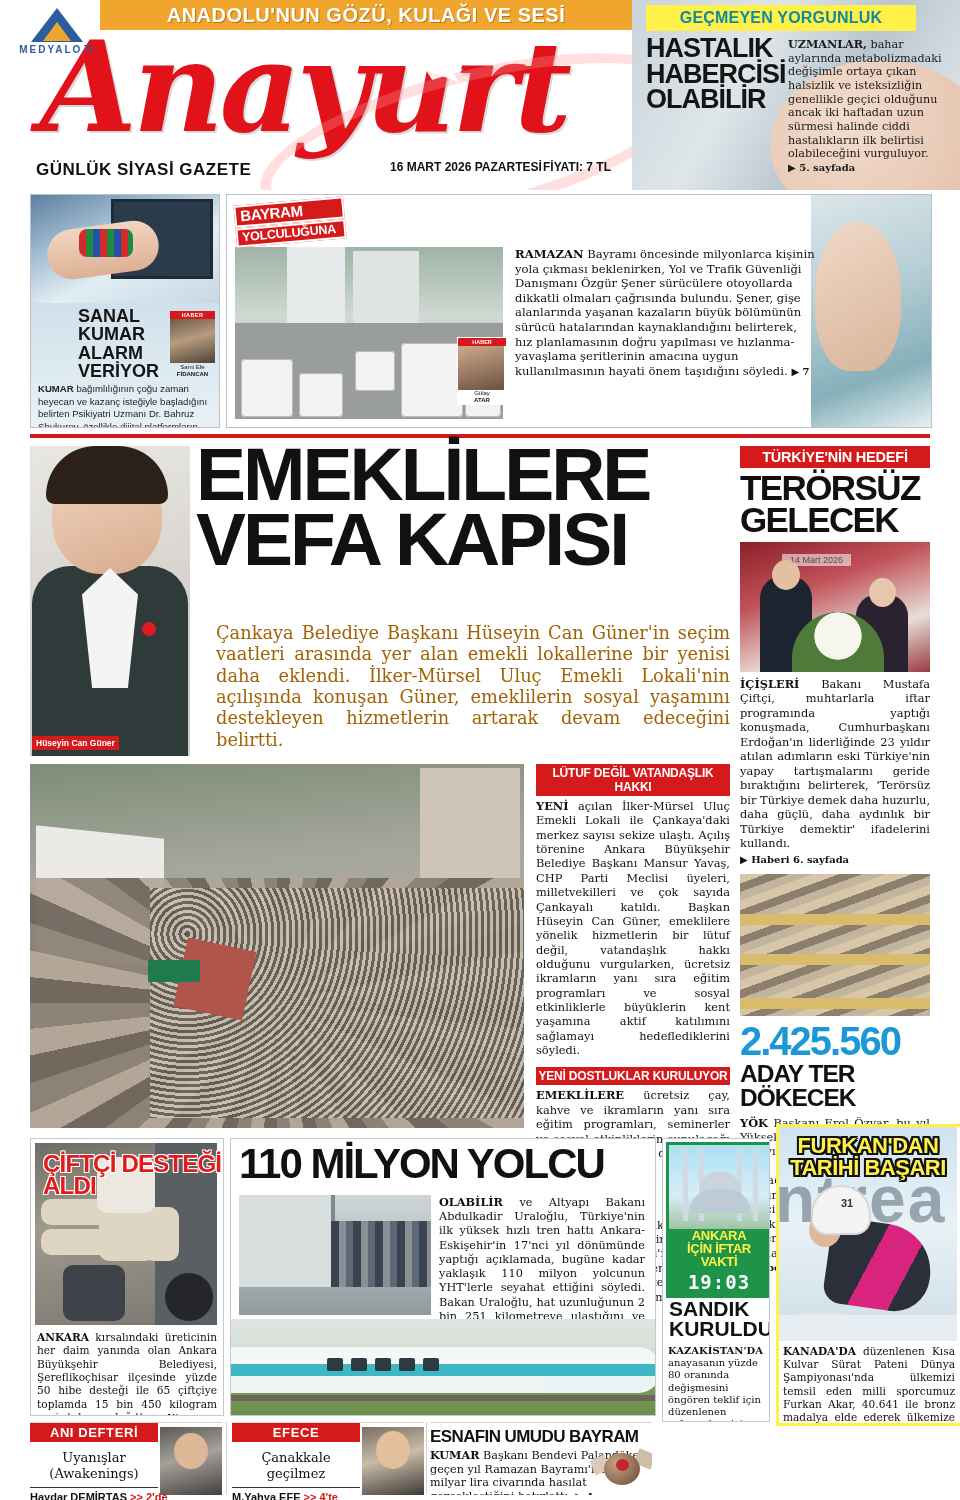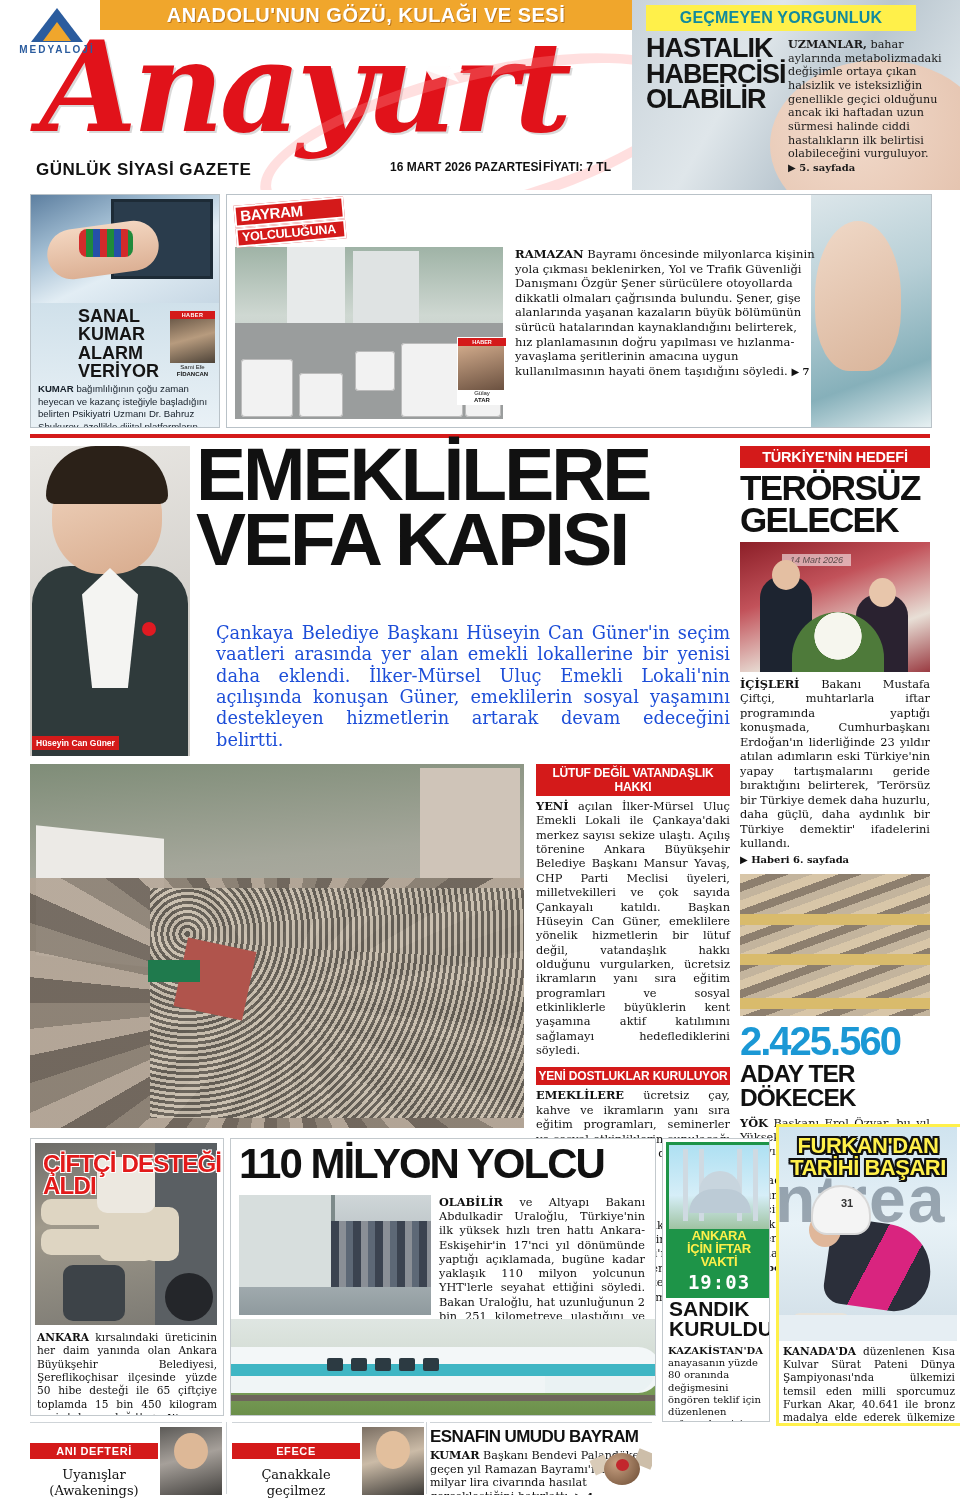--- a/index.html
+++ b/index.html
@@ -99,21 +99,21 @@
       background:linear-gradient(160deg,#f2d8c3,#d8ab8d);}
   .lp-hair{position:absolute;left:16px;top:0px;width:122px;height:58px;border-radius:60px 60px 10px 10px;background:#2b2118;}
   .lp-body{position:absolute;left:2px;top:120px;width:156px;height:190px;background:#2f3a3b;border-radius:38px 38px 0 0;}
   .lp-shirt{position:absolute;left:52px;top:122px;width:56px;height:120px;background:#f4f4f2;
       clip-path:polygon(50% 0,100% 22%,82% 100%,18% 100%,0 22%);}
   .lp-pin{position:absolute;left:112px;top:176px;width:14px;height:14px;border-radius:50%;background:#E01A22;}
   .lp-cap{position:absolute;left:2px;bottom:6px;background:#D41A1A;color:#fff;font-size:8.5px;font-weight:bold;padding:2px 4px;}
   .lead-head{position:absolute;left:166px;top:-4px;width:534px;font-weight:bold;font-size:75px;line-height:.86;
       letter-spacing:-3px;color:#111;}
   .lead-sub{position:absolute;left:186px;top:176px;width:514px;font-family:"DejaVu Serif",serif;font-size:17.8px;
-      line-height:1.2;text-align:justify;color:#1d4ed8;}
+      line-height:1.2;text-align:justify;color:#a16207;}
 
   .main-photo{position:absolute;left:0;top:318px;width:494px;height:364px;overflow:hidden;
       background:linear-gradient(175deg,#7f8d78 0%,#a4a69a 28%,#b8b0a8 60%,#a59d96 100%);}
   .mp-bld{position:absolute;left:6px;top:68px;width:128px;height:130px;background:#eceae6;transform:skewY(6deg);}
   .mp-bld2{position:absolute;right:4px;top:4px;width:100px;height:110px;background:#cfc4b8;}
   .mp-crowd{position:absolute;left:0;bottom:0;width:494px;height:250px;
       background:repeating-conic-gradient(from 0deg,#6c6258 0 6deg,#b3a596 6deg 12deg,#8a7f72 12deg 18deg);
       opacity:.92;}
   .mp-crowd2{position:absolute;left:120px;bottom:10px;width:374px;height:230px;
       background:repeating-radial-gradient(circle at 10% 20%,#5f5a52 0 3px,#cfc5b5 3px 6px);opacity:.85;}
@@ -124,21 +124,21 @@
   .rh{background:#D41A1A;color:#fff;font-weight:bold;font-size:12px;text-align:center;padding:2px 0;letter-spacing:-.2px;}
   .mc-body{font-family:"DejaVu Serif",serif;font-size:11.4px;line-height:1.26;text-align:justify;margin-top:3px;}
   .mc-body b{font-weight:bold;}
   .mc-gap{height:10px;}
 
   
   .rightcol{position:absolute;left:740px;top:446px;width:190px;}
   .rc-tag{background:#D41A1A;color:#fff;font-weight:bold;font-size:14.5px;text-align:center;padding:3px 0;letter-spacing:-.2px;}
   .rc-head{font-weight:bold;font-size:35px;line-height:.9;letter-spacing:-1.6px;margin-top:4px;color:#111;}
   .rc-photo{margin-top:7px;width:190px;height:130px;overflow:hidden;position:relative;
-      background:linear-gradient(160deg,#8c1f28 0%,#c2525a 35%,#e8dfd6 70%,#9a3b42 100%);font-style:italic;}
+      background:linear-gradient(160deg,#8c1f28 0%,#c2525a 35%,#e8dfd6 70%,#9a3b42 100%);}
   .rc-photo .datetag{position:absolute;left:42px;top:12px;background:rgba(255,255,255,.55);color:#5a4a4a;
       font-size:9px;padding:1px 8px;}
   .rc-photo .m1{position:absolute;left:20px;top:34px;width:52px;height:96px;background:#1d2430;border-radius:22px 22px 0 0;}
   .rc-photo .m1h{position:absolute;left:32px;top:18px;width:28px;height:30px;border-radius:50%;background:#e4bfa2;}
   .rc-photo .m2{position:absolute;right:22px;top:52px;width:52px;height:78px;background:#2a2230;border-radius:22px 22px 0 0;}
   .rc-photo .m2h{position:absolute;right:34px;top:36px;width:27px;height:29px;border-radius:50%;background:#e8c6ab;}
   .rc-photo .flow{position:absolute;left:52px;bottom:0;width:92px;height:60px;border-radius:46px 46px 0 0;
       background:radial-gradient(circle at 50% 40%,#f6f6ee 0 40%,#4e7a3a 41%);}
   .rc-body{font-family:"DejaVu Serif",serif;font-size:11.4px;line-height:1.27;text-align:justify;margin-top:5px;}
   .rc-body b{font-weight:bold;}
@@ -206,21 +206,21 @@
   .fk-photo .boot{position:absolute;left:12px;top:186px;width:60px;height:18px;border-radius:10px;background:#e8e3da;}
   .fk-photo .ice{position:absolute;left:0;bottom:0;width:178px;height:26px;background:#e6eef3;}
   .fk-h{position:absolute;left:6px;top:8px;width:166px;text-align:center;font-weight:bold;font-size:22px;line-height:1.0;
       color:#FFF04A;letter-spacing:-.5px;text-shadow:2px 0 0 #111,-2px 0 0 #111,0 2px 0 #111,0 -2px 0 #111,2px 2px 0 #111,-2px -2px 0 #111,2px -2px 0 #111,-2px 2px 0 #111;}
   .fk-b{position:absolute;left:4px;top:218px;width:172px;font-family:"DejaVu Serif",serif;font-size:10.6px;line-height:1.25;text-align:justify;}
   .fk-b b{font-weight:bold;}
 
   
   .footer{position:absolute;left:30px;top:1422px;width:900px;height:74px;}
   .col-op{position:absolute;top:0;height:72px;border-top:1px solid #cfd4d8;}
-  .op-tag{background:#D41A1A;color:#fff;font-weight:bold;font-size:11px;text-align:center;padding:2px 0;letter-spacing:.6px;width:128px;margin-top:20px;}
+  .op-tag{background:#D41A1A;color:#fff;font-weight:bold;font-size:13px;text-align:center;padding:2px 0;letter-spacing:.6px;width:128px;margin-top:0;}
   .op-title{font-family:"DejaVu Serif",serif;font-size:13px;line-height:1.2;text-align:center;width:128px;margin-top:8px;}
   .op-rule{width:128px;height:1px;background:#333;margin-top:6px;}
   .op-name{font-size:11px;font-weight:bold;margin-top:3px;}
   .op-name i{color:#D41A1A;font-style:normal;}
   .op-photo{position:absolute;right:0;top:4px;width:62px;height:68px;overflow:hidden;}
   .op-ph1{width:62px;height:68px;background:linear-gradient(165deg,#5c5a57,#a6a09a 45%,#43413e);}
   .op-ph1:after{content:"";position:absolute;left:14px;top:6px;width:34px;height:36px;border-radius:50%;background:#ddb897;}
   .op-ph2{width:62px;height:68px;background:linear-gradient(165deg,#7b6f63,#cbbba7 45%,#3c3a37);}
   .op-ph2:after{content:"";position:absolute;left:14px;top:4px;width:34px;height:38px;border-radius:50%;background:#e2bf9d;}
 

